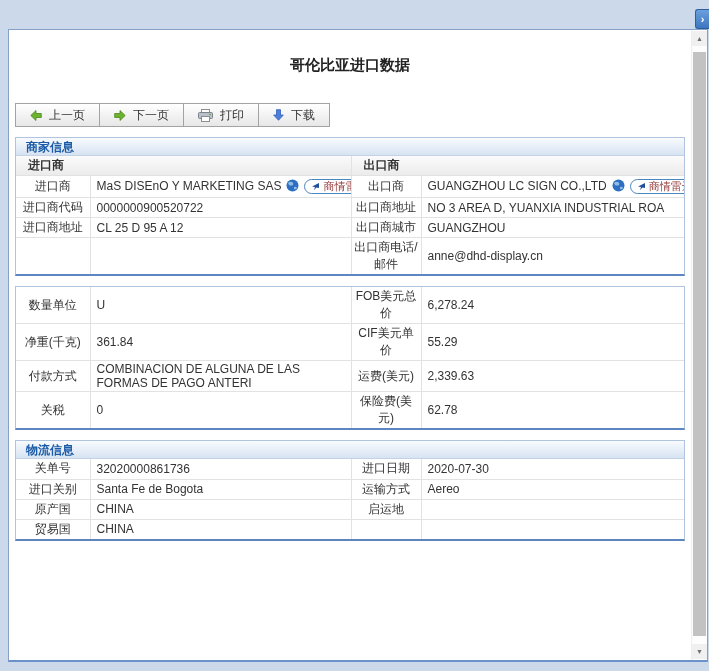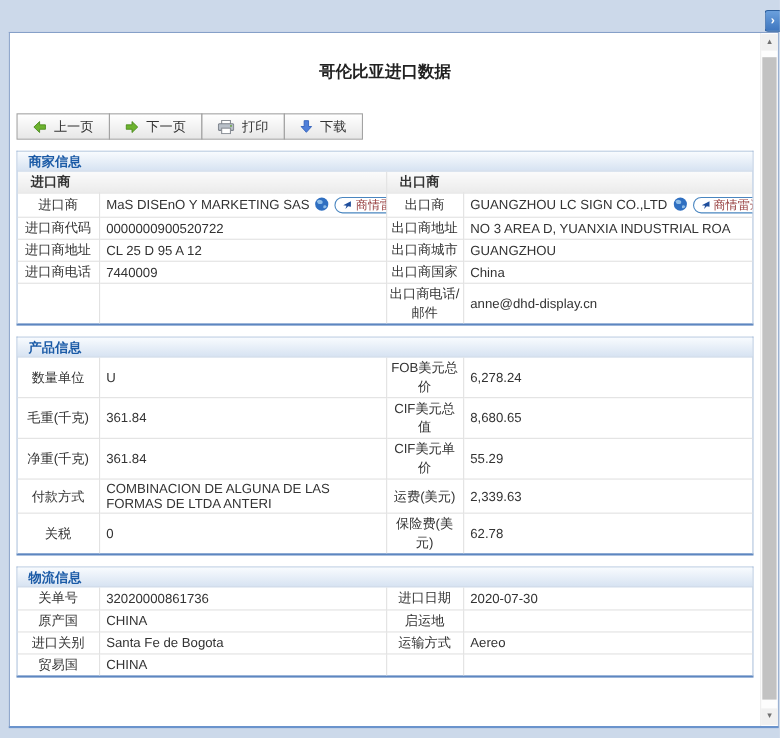--- a/index.html
+++ b/index.html
@@ -176,68 +176,55 @@
           <td>0000000900520722</td>
           <td class="lbl">出口商地址</td>
           <td>NO 3 AREA D, YUANXIA INDUSTRIAL ROA</td>
         </tr>
         <tr class="r20">
           <td class="lbl">进口商地址</td>
           <td>CL 25 D 95 A 12</td>
           <td class="lbl">出口商城市</td>
           <td>GUANGZHOU</td>
         </tr>
-        <tr class="r20">
-          <td class="lbl">进口商电话</td>
-          <td>7440009</td>
-          <td class="lbl">出口商国家</td>
-          <td>China</td>
-        </tr>
         <tr class="r28">
           <td class="lbl"></td>
           <td></td>
           <td class="lbl">出口商电话/邮件</td>
           <td>anne@dhd-display.cn</td>
         </tr>
       </tbody>
         </table>
     </div>
 
     
     <div class="section">
-      <div class="sec-h">产品信息</div>
       <table>
         <colgroup>
             <col style="width:74px">
             <col style="width:261px">
             <col style="width:70px">
             <col>
           </colgroup>
         <tbody>
             <tr class="r29">
           <td class="lbl">数量单位</td>
           <td>U</td>
           <td class="lbl">FOB美元总价</td>
           <td>6,278.24</td>
         </tr>
         <tr class="r29">
-          <td class="lbl">毛重(千克)</td>
-          <td>361.84</td>
-          <td class="lbl">CIF美元总值</td>
-          <td>8,680.65</td>
-        </tr>
-        <tr class="r29">
           <td class="lbl">净重(千克)</td>
           <td>361.84</td>
           <td class="lbl">CIF美元单价</td>
           <td>55.29</td>
         </tr>
         <tr class="r29">
           <td class="lbl">付款方式</td>
-          <td>COMBINACION DE ALGUNA DE LAS FORMAS DE LTDA ANTERI</td>
+          <td>COMBINACION DE ALGUNA DE LAS FORMAS DE PAGO ANTERI</td>
           <td class="lbl">运费(美元)</td>
           <td>2,339.63</td>
         </tr>
         <tr class="r29">
           <td class="lbl">关税</td>
           <td>0</td>
           <td class="lbl">保险费(美元)</td>
           <td>62.78</td>
         </tr>
       </tbody>
@@ -255,32 +242,32 @@
             <col>
           </colgroup>
         <tbody>
             <tr class="r20">
           <td class="lbl">关单号</td>
           <td>32020000861736</td>
           <td class="lbl">进口日期</td>
           <td>2020-07-30</td>
         </tr>
         <tr class="r20">
+          <td class="lbl">进口关别</td>
+          <td>Santa Fe de Bogota</td>
+          <td class="lbl">运输方式</td>
+          <td>Aereo</td>
+        </tr>
+        <tr class="r20">
           <td class="lbl">原产国</td>
           <td>CHINA</td>
           <td class="lbl">启运地</td>
           <td></td>
         </tr>
         <tr class="r20">
-          <td class="lbl">进口关别</td>
-          <td>Santa Fe de Bogota</td>
-          <td class="lbl">运输方式</td>
-          <td>Aereo</td>
-        </tr>
-        <tr class="r20">
           <td class="lbl">贸易国</td>
           <td>CHINA</td>
           <td class="lbl"></td>
           <td></td>
         </tr>
       </tbody>
         </table>
     </div>
 
     

